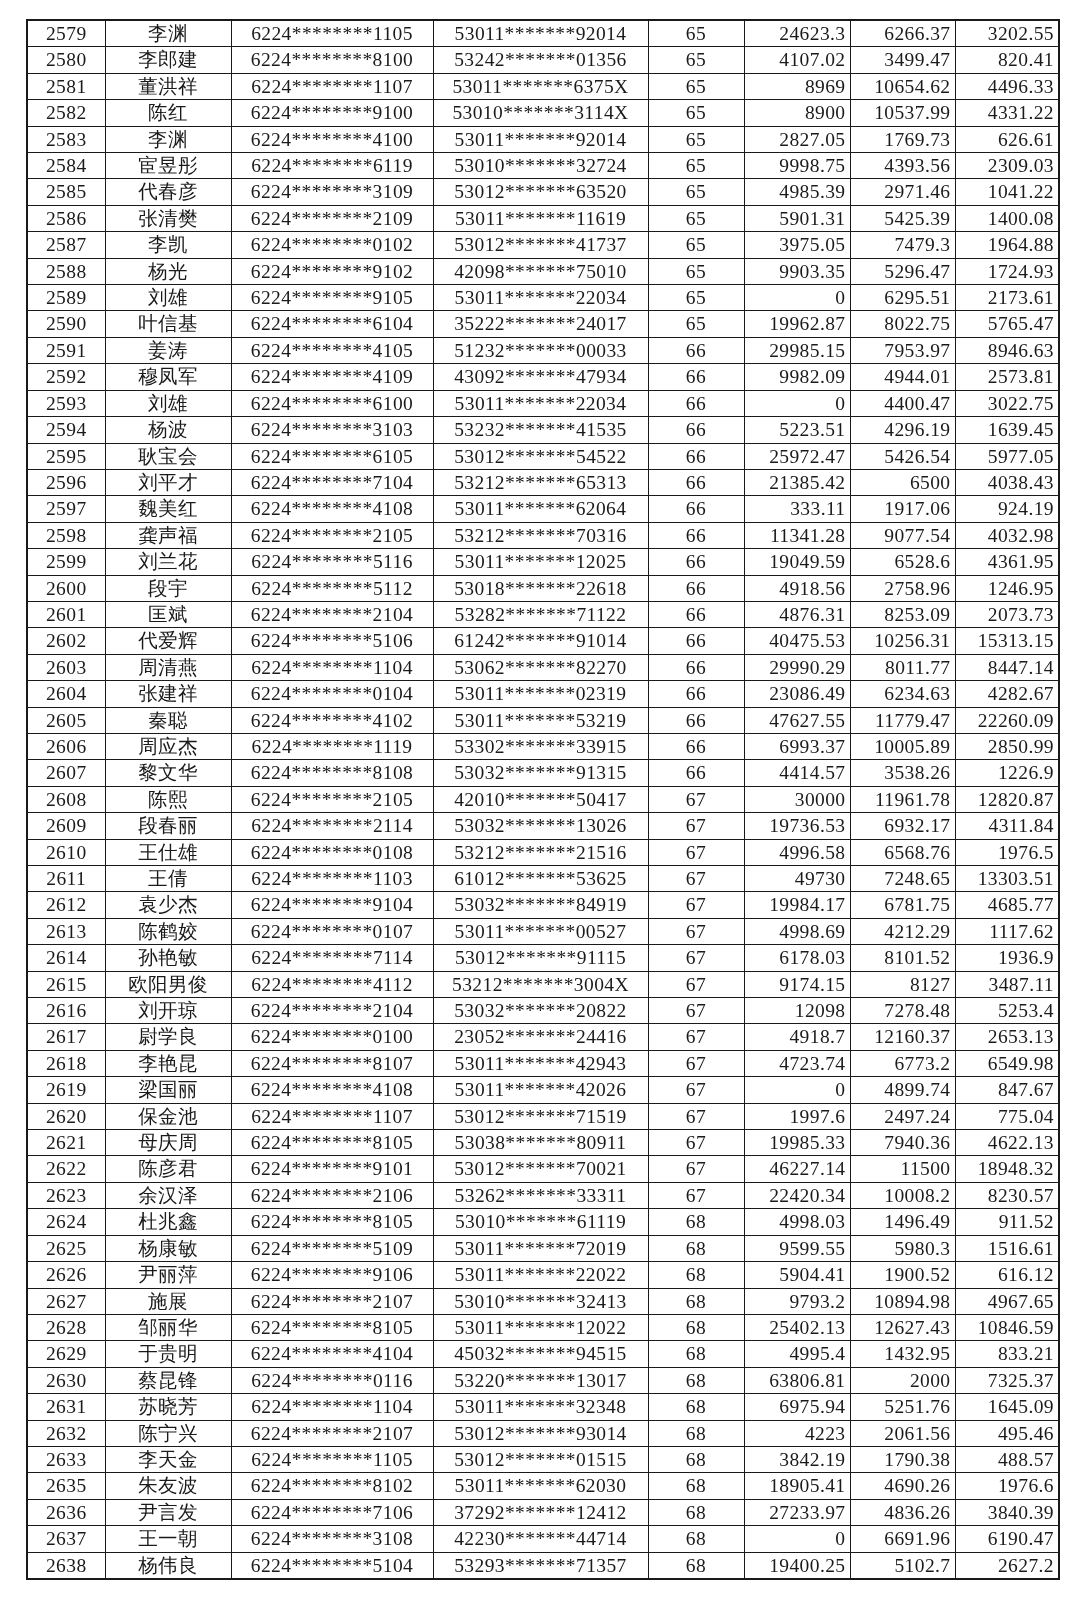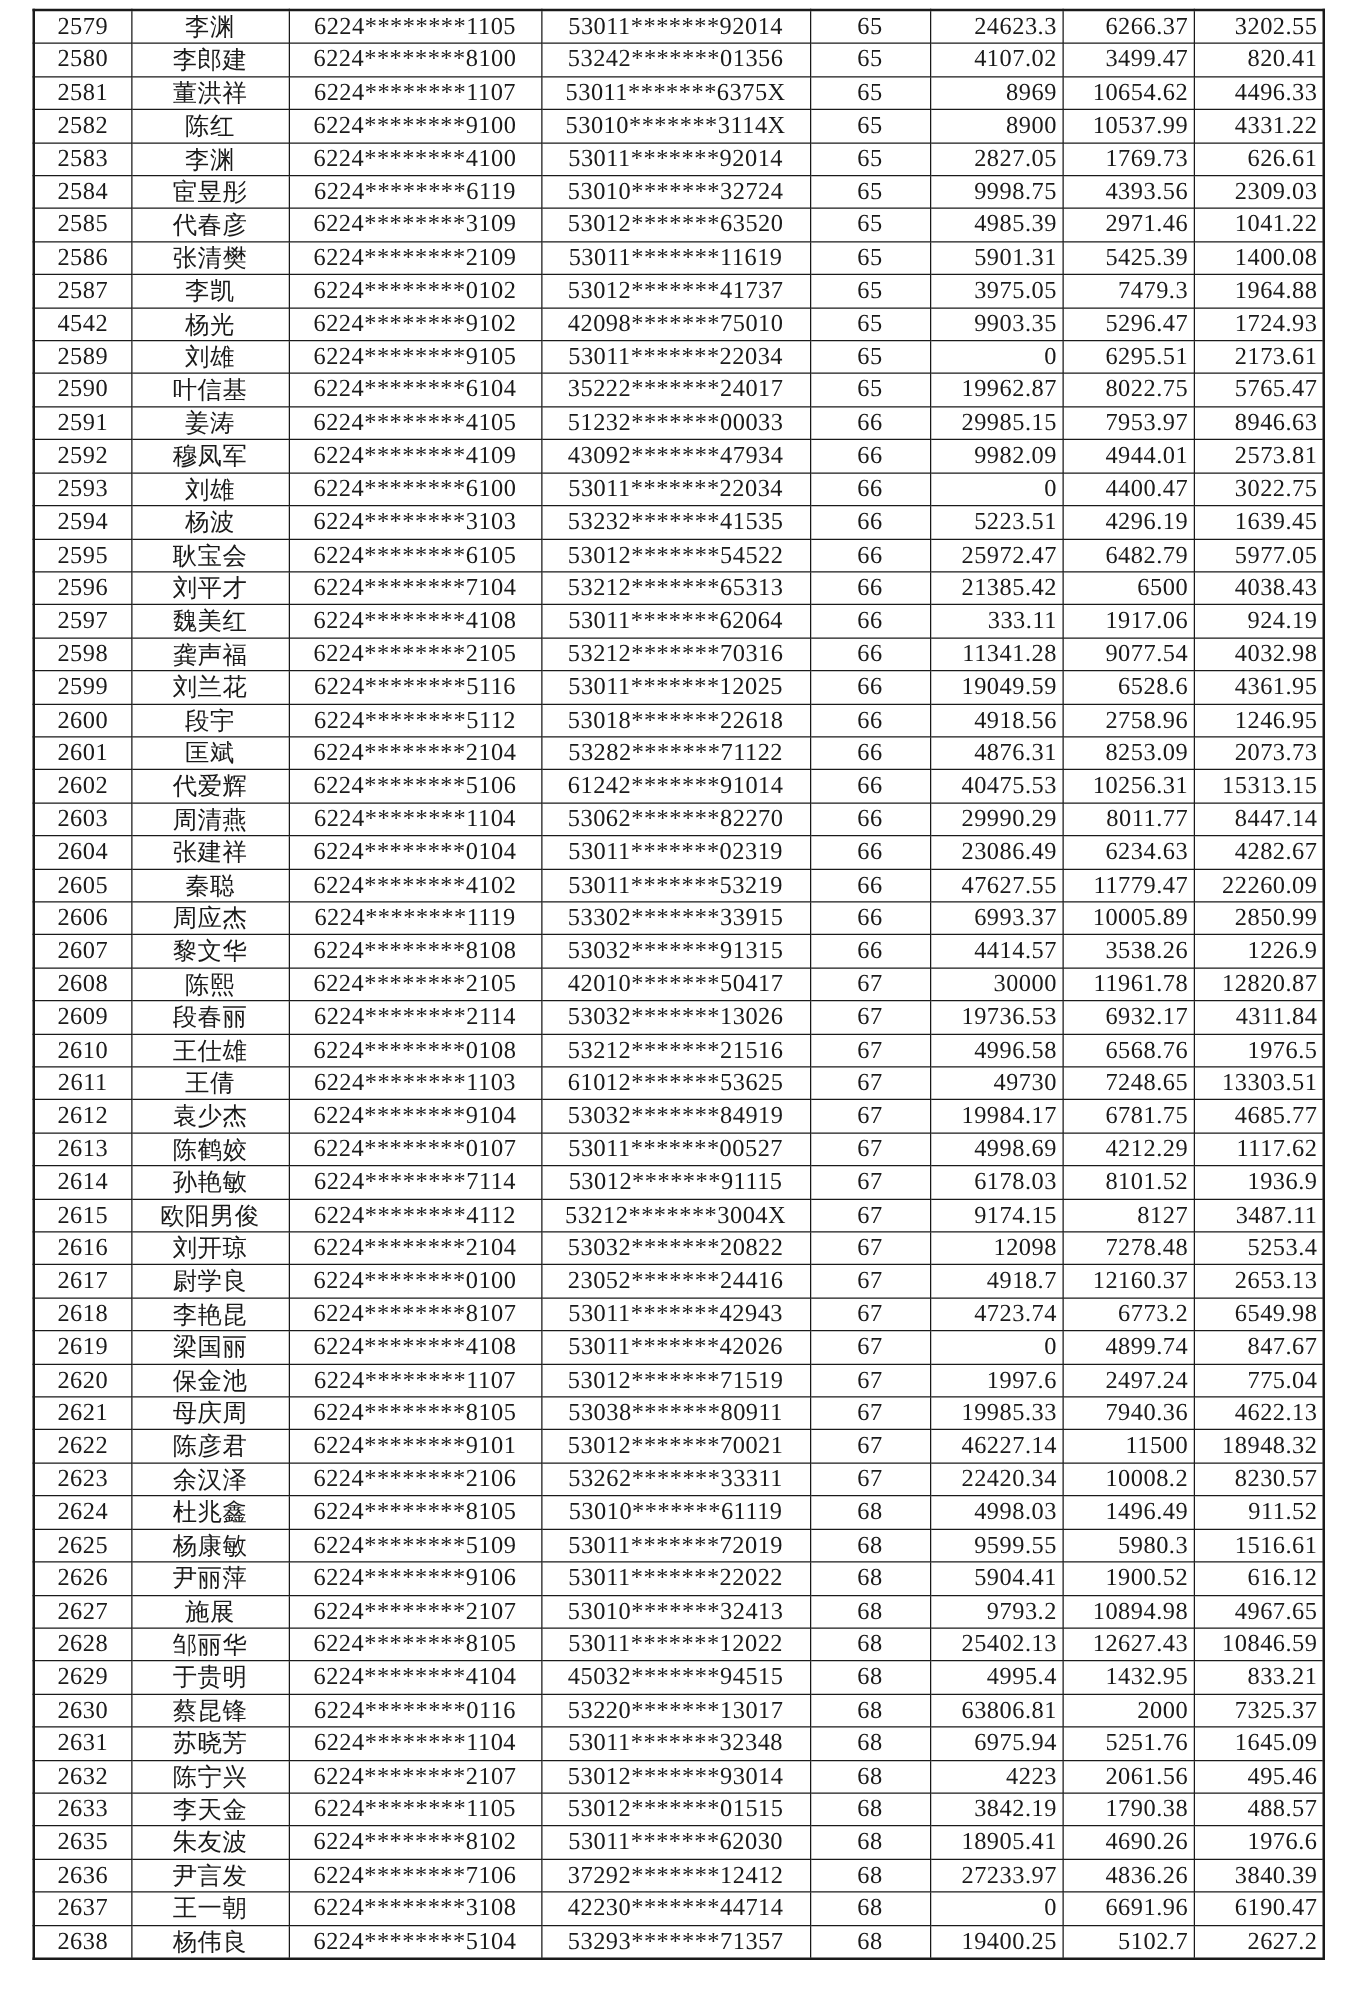--- a/index.html
+++ b/index.html
@@ -13,21 +13,21 @@
     height: 1602px;
     font-family: "Liberation Serif", "DejaVu Serif", serif;
     color: #1a1a1a;
     overflow: hidden;
   }
   #sheet {
     position: relative;
     width: 1046px;
     height: 1602px;
     box-sizing: border-box;
-    padding: 7px 22px 10px 26px;
+    padding: 19px 22px 10px 26px;
   }
   table.data-table {
     border-collapse: collapse;
     width: 1032px;
     table-layout: fixed;
     border: 2.2px solid #1a1a1a;
   }
   table.data-table td {
     border: 1.15px solid #1a1a1a;
     height: 25.4px;
@@ -155,21 +155,21 @@
           <td class="cell-seq">2587</td>
           <td class="cell-name">李凯</td>
           <td class="cell-card">6224********0102</td>
           <td class="cell-id">53012*******41737</td>
           <td class="cell-age">65</td>
           <td class="cell-amt">3975.05</td>
           <td class="cell-amt">7479.3</td>
           <td class="cell-amt">1964.88</td>
         </tr>
         <tr>
-          <td class="cell-seq">4542</td>
+          <td class="cell-seq">2588</td>
           <td class="cell-name">杨光</td>
           <td class="cell-card">6224********9102</td>
           <td class="cell-id">42098*******75010</td>
           <td class="cell-age">65</td>
           <td class="cell-amt">9903.35</td>
           <td class="cell-amt">5296.47</td>
           <td class="cell-amt">1724.93</td>
         </tr>
         <tr>
           <td class="cell-seq">2589</td>
@@ -231,21 +231,21 @@
           <td class="cell-amt">4296.19</td>
           <td class="cell-amt">1639.45</td>
         </tr>
         <tr>
           <td class="cell-seq">2595</td>
           <td class="cell-name">耿宝会</td>
           <td class="cell-card">6224********6105</td>
           <td class="cell-id">53012*******54522</td>
           <td class="cell-age">66</td>
           <td class="cell-amt">25972.47</td>
-          <td class="cell-amt">6482.79</td>
+          <td class="cell-amt">5426.54</td>
           <td class="cell-amt">5977.05</td>
         </tr>
         <tr>
           <td class="cell-seq">2596</td>
           <td class="cell-name">刘平才</td>
           <td class="cell-card">6224********7104</td>
           <td class="cell-id">53212*******65313</td>
           <td class="cell-age">66</td>
           <td class="cell-amt">21385.42</td>
           <td class="cell-amt">6500</td>

